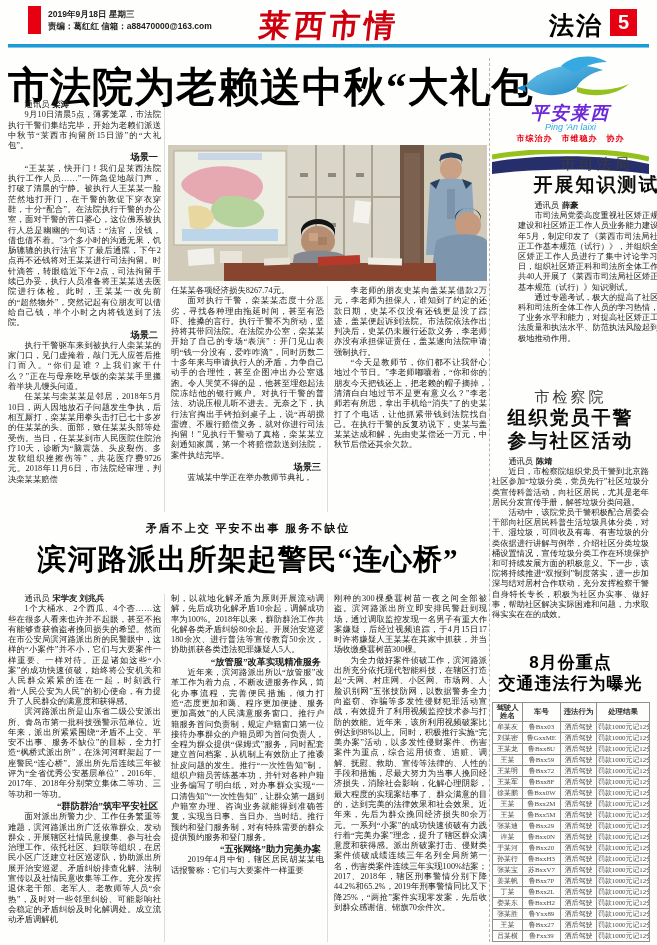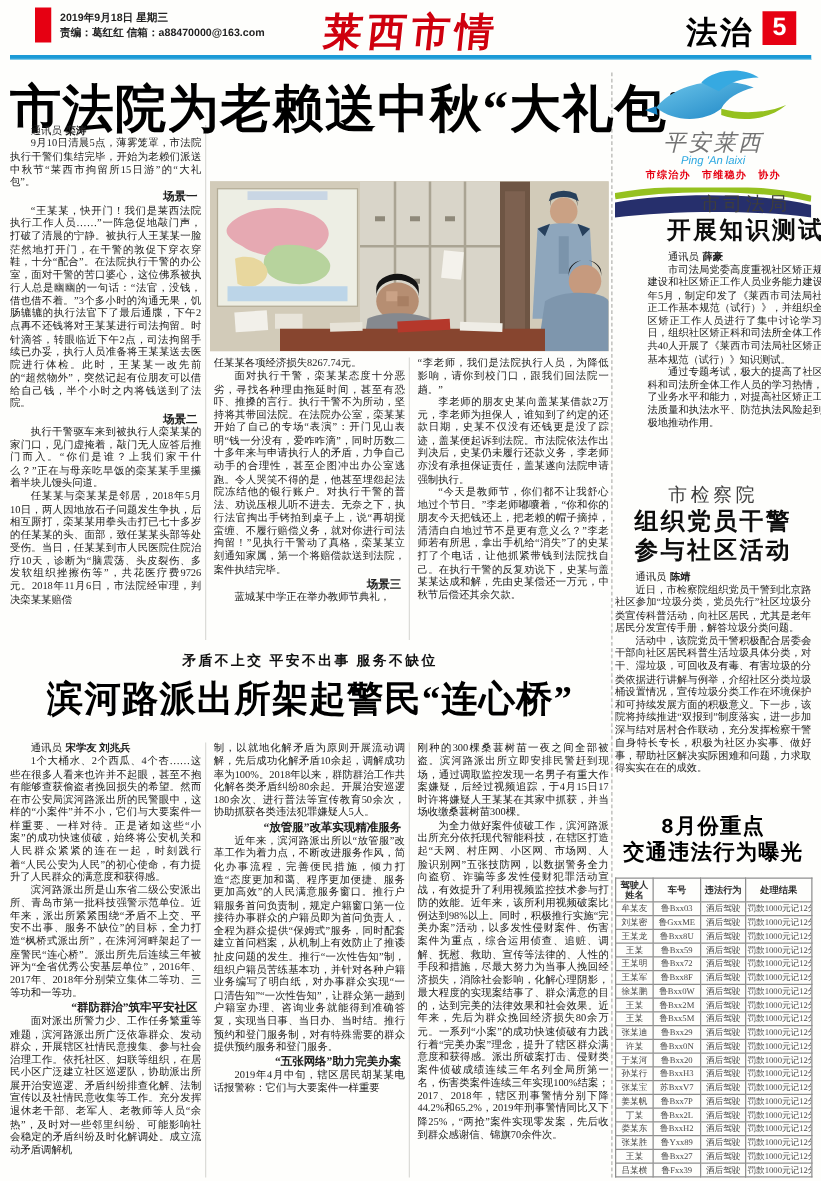--- a/index.html
+++ b/index.html
@@ -38,31 +38,31 @@
   .vrule{position:absolute;width:0;border-left:1px solid #dcdcd8;}
   .sep-dash{position:absolute;left:489px;top:58px;height:884px;width:0;border-left:1px dashed #b4b4b0;}
 
   
   .photo{left:168px;top:145px;width:319px;height:136px;overflow:hidden;background:#cfc8b6;}
   .photo svg{display:block;}
 
   
   .sb{left:492px;width:157px;}
   .sb-logo{top:56px;height:94px;text-align:center;}
-  .sb-logo-title{font-size:18px;font-weight:normal;font-style:italic;color:#737373;letter-spacing:2px;line-height:18px;}
+  .sb-logo-title{font-size:18px;font-weight:bold;font-style:italic;color:#6d28d9;letter-spacing:2px;line-height:18px;}
   .sb-logo-sub{font-size:9px;font-style:italic;color:#2ba7e0;line-height:11px;}
   .sb-logo-ribbon{font-size:8px;font-weight:bold;color:#e60012;letter-spacing:1px;line-height:12px;}
   .sb-wave{top:150px;height:26px;}
   .sb-news{overflow:hidden;text-align:center;}
   .sb-dept{font-size:15px;color:#3d3d3d;letter-spacing:3px;line-height:18px;}
   .sb-title{font-size:19px;font-weight:bold;color:#0d0d0d;letter-spacing:2px;line-height:23px;}
   .sb-body{margin-top:5px;text-align:justify;font-family:"Liberation Serif",serif;
            font-size:8.2px;line-height:10.2px;color:#212121;}
   .sb-body .blk{margin:0;}
-  .tbl-title{font-family:Liberation Mono, monospace;font-weight:bold;font-size:17px;
+  .tbl-title{font-family:Liberation Sans, sans-serif;font-weight:bold;font-size:17px;
              line-height:21px;color:#000;text-align:center;letter-spacing:1px;}
   table.vio{margin-top:8px;width:157px;border-collapse:collapse;table-layout:fixed;}
   table.vio th,table.vio td{border:1px solid #8f8f8f;padding:0 1px;color:#4a4a4a;
              font-family:"Liberation Serif",serif;text-align:center;white-space:nowrap;overflow:hidden;}
   table.vio th{font-size:7.4px;font-weight:bold;color:#2e2e2e;height:18px;white-space:normal;line-height:8px;}
   table.vio td{font-size:6.9px;height:9.6px;}
   col.c1{width:30px;} col.c2{width:38px;} col.c3{width:36px;} col.c4{width:53px;}
 </style>
 </head>
 <body>
@@ -151,21 +151,20 @@
 <div class="col" style="left:171px;top:286px;height:226px;">
 
 <div class="blk b-cont"><span>任某某各项经济损失8267.74元。</span><b class="bn"></b></div>
     <div class="blk b-p"><span>面对执行干警，栾某某态度十分恶劣，寻找各种理由拖延时间，甚至有恐吓、推搡的言行。执行干警不为所动，坚持将其带回法院。在法院办公室，栾某某开始了自己的专场“表演”：开门见山表明“钱一分没有，爱咋咋滴”，同时历数二十多年来与申请执行人的矛盾，力争自己动手的合理性，甚至企图冲出办公室逃跑。令人哭笑不得的是，他甚至埋怨起法院冻结他的银行账户。对执行干警的普法、劝说压根儿听不进去。无奈之下，执行法官掏出手铐拍到桌子上，说“再胡搅蛮缠、不履行赔偿义务，就对你进行司法拘留！”见执行干警动了真格，栾某某立刻通知家属，第一个将赔偿款送到法院，案件执结完毕。</span><b class="bn"></b></div>
     <div class="blk b-h"><span>场景三</span><b class="bn"></b></div>
     <div class="blk b-p"><span>蓝城某中学正在举办教师节典礼，</span><b class="bn"></b></div>
   </div>
 
 <div class="col" style="left:334px;top:286px;height:226px;">
 
-<div class="blk b-cont"><span>“李老师，我们是法院执行人员，为降低影响，请你到校门口，跟我们回法院一趟。”</span><b class="bn"></b></div>
     <div class="blk b-p"><span>李老师的朋友史某向盖某某借款2万元，李老师为担保人，谁知到了约定的还款日期，史某不仅没有还钱更是没了踪迹，盖某便起诉到法院。市法院依法作出判决后，史某仍未履行还款义务，李老师亦没有承担保证责任，盖某遂向法院申请强制执行。</span><b class="bn"></b></div>
     <div class="blk b-p"><span>“今天是教师节，你们都不让我舒心地过个节日。”李老师嘟囔着，“你和你的朋友今天把钱还上，把老赖的帽子摘掉，清清白白地过节不是更有意义么？”李老师若有所思，拿出手机给“消失”了的史某打了个电话，让他抓紧带钱到法院找自己。在执行干警的反复劝说下，史某与盖某某达成和解，先由史某偿还一万元，中秋节后偿还其余欠款。</span><b class="bn"></b></div>
   </div>
 
 <div class="abs kicker">矛盾不上交  平安不出事  服务不缺位</div>
 <div class="abs headline2">滨河路派出所架起警民“连心桥”</div>
 
 <div class="col" style="left:8px;top:594px;height:348px;">
 
 <div class="blk b-byline"><span>通讯员</span><b class="bn">宋学友 刘兆兵</b></div>

